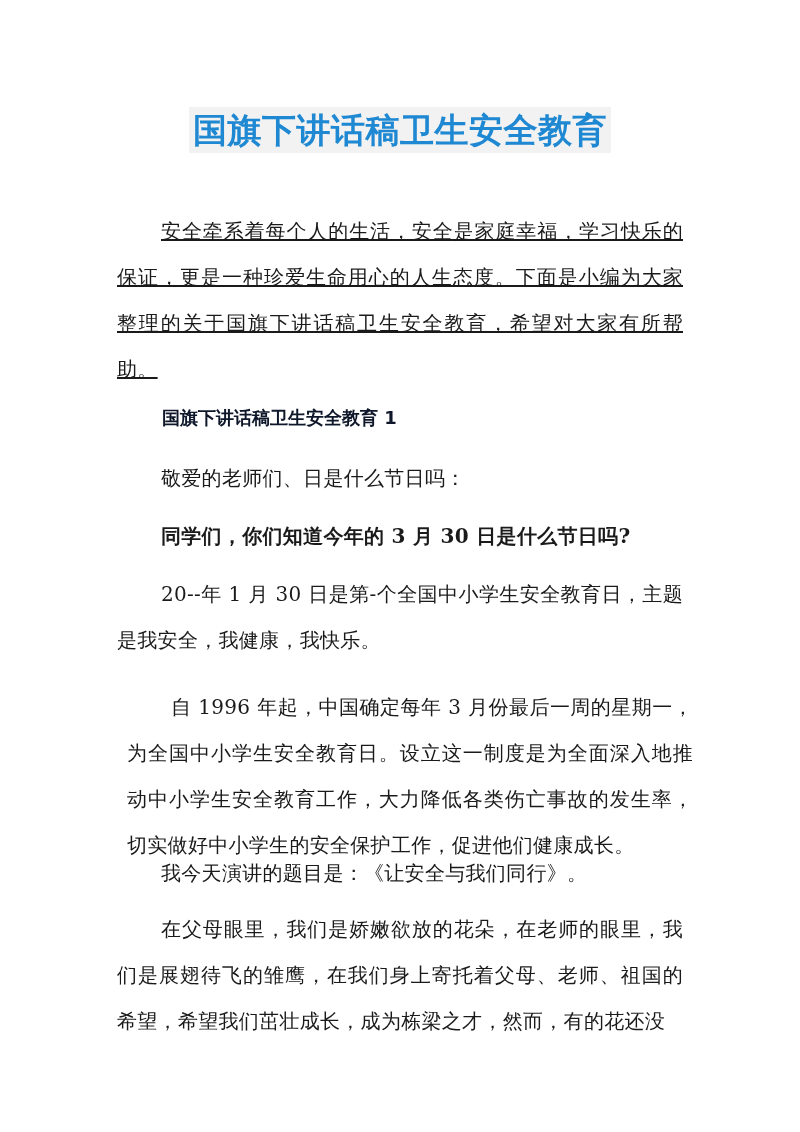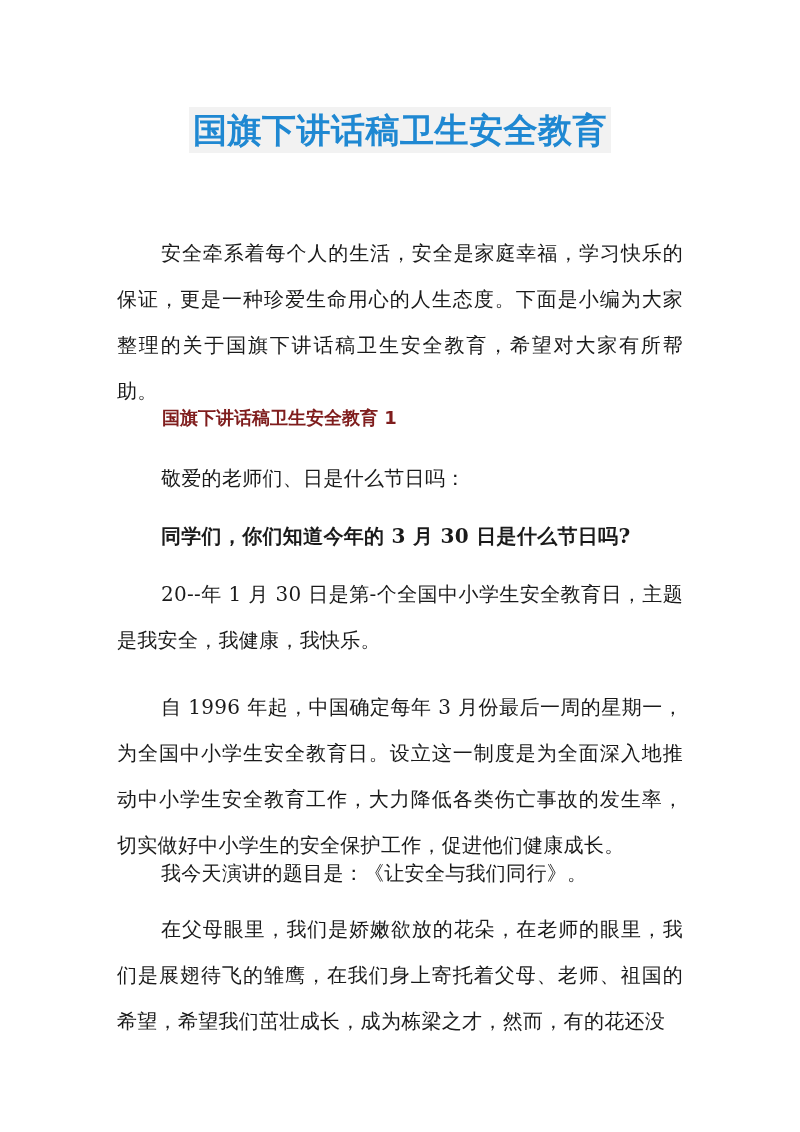--- a/index.html
+++ b/index.html
@@ -53,27 +53,27 @@
       text-align: justify;
     }
     .heading {
       position: absolute;
       left: 162px;
       top: 402px;
       font-family: "DejaVu Sans", "Liberation Sans", sans-serif;
       font-weight: bold;
       font-size: 18px;
       line-height: 32px;
-      color: #7f1d1d;
+      color: #0f172a;
     }
-    .p-intro { top: 230px; }
+    .p-intro { top: 208px; text-decoration: underline; }
     .p-greet { top: 455px; }
     .p-q { top: 513px; font-weight: bold; }
     .p-date { top: 571px; }
-    .p-1996 { top: 684px; }
+    .p-1996 { top: 684px; margin-left: 10px; }
     .p-topic { top: 850px; }
     .p-parents { top: 906px; }
   </style>
 </head>
 <body>
 
 <div class="page">
 
   <div class="title-wrap">
     <span class="title">国旗下讲话稿卫生安全教育</span>

